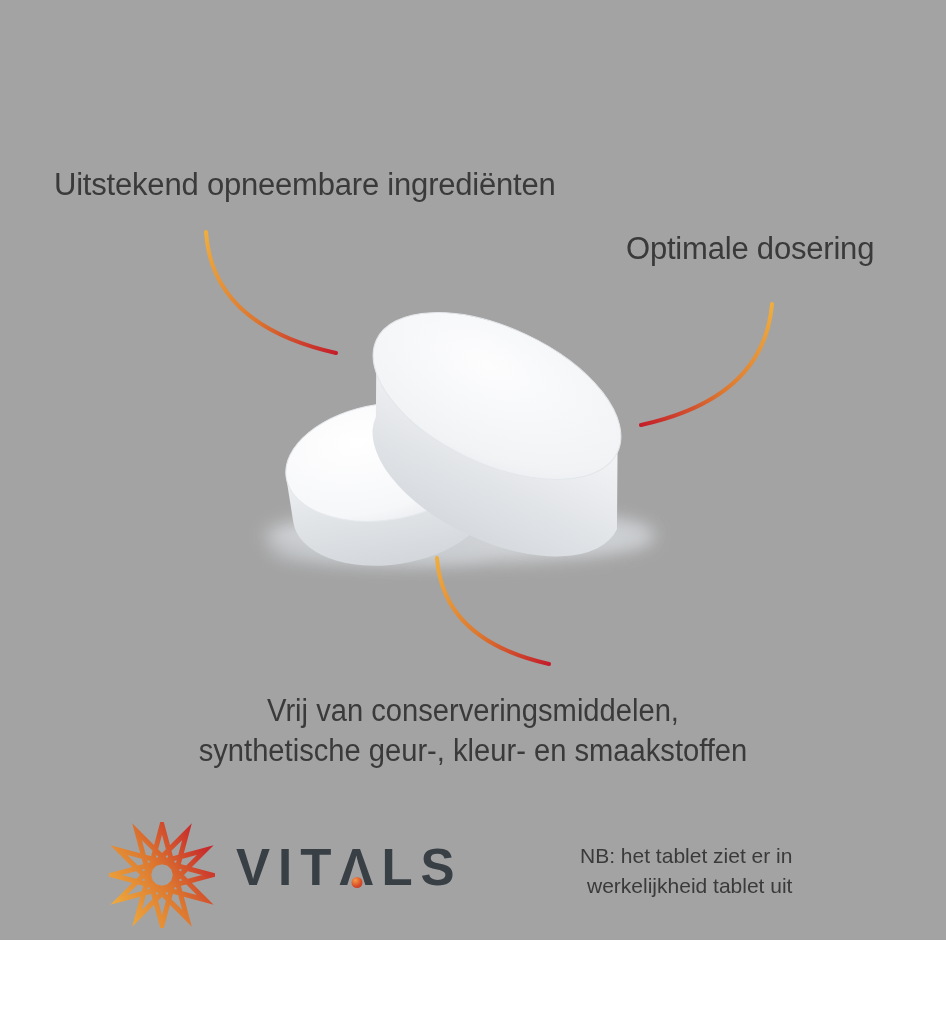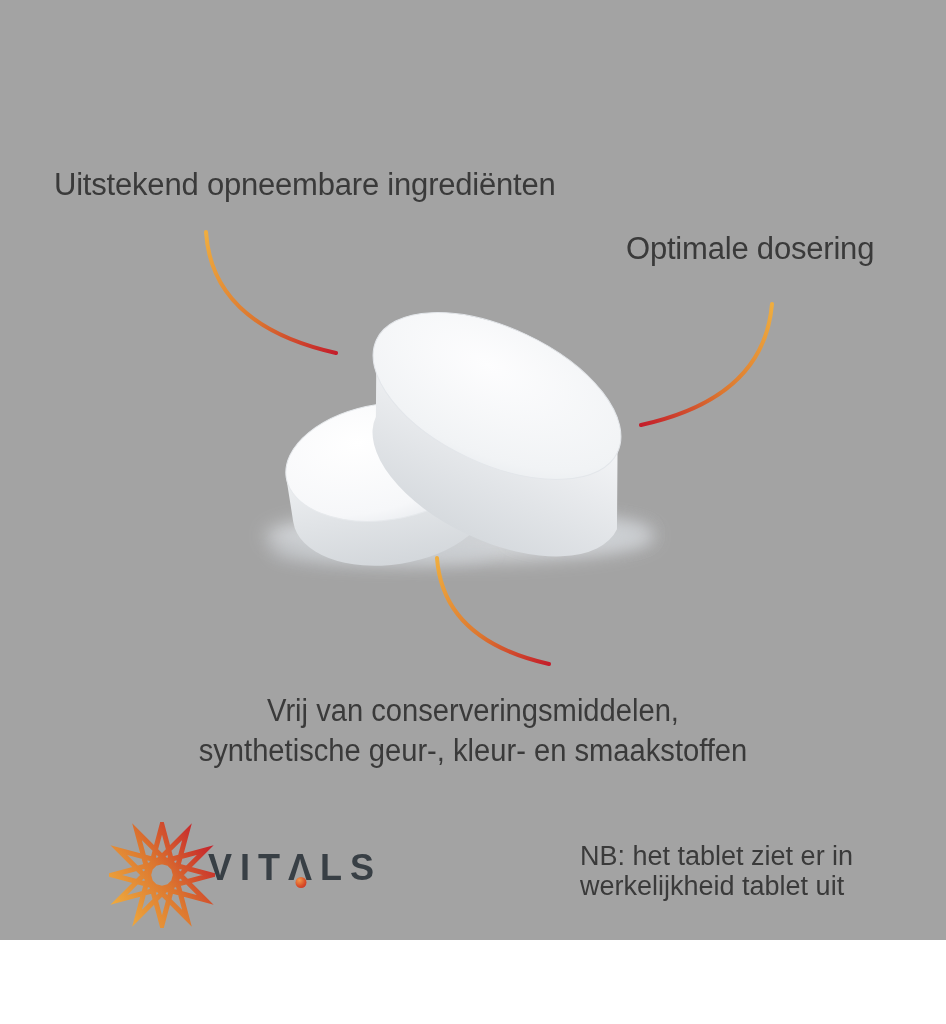--- a/index.html
+++ b/index.html
@@ -38,33 +38,34 @@
     text-align: center;
     font-size: 31px;
     line-height: 40px;
     transform: scaleX(0.94);
     transform-origin: 473px center;
     white-space: normal;
   }
   .footer-note {
     position: absolute;
     left: 580px; top: 841px;
-    font-size: 27px;
+    font-size: 21px;
     line-height: 30px;
     color: #3a3a3a;
+    text-align: right;
   }
   .logo-star {
     position: absolute;
     left: 109px; top: 822px;
     width: 106px; height: 106px;
   }
   .wordmark {
     position: absolute;
-    left: 208px; top: 844px;
-    font-size: 36px;
+    left: 236px; top: 844px;
+    font-size: 51px;
     font-weight: 700;
     letter-spacing: 8px;
     line-height: 47px;
     color: #383f45;
     white-space: nowrap;
   }
   .wordmark .glyph-a {
     position: relative;
     display: inline-block;
   }

